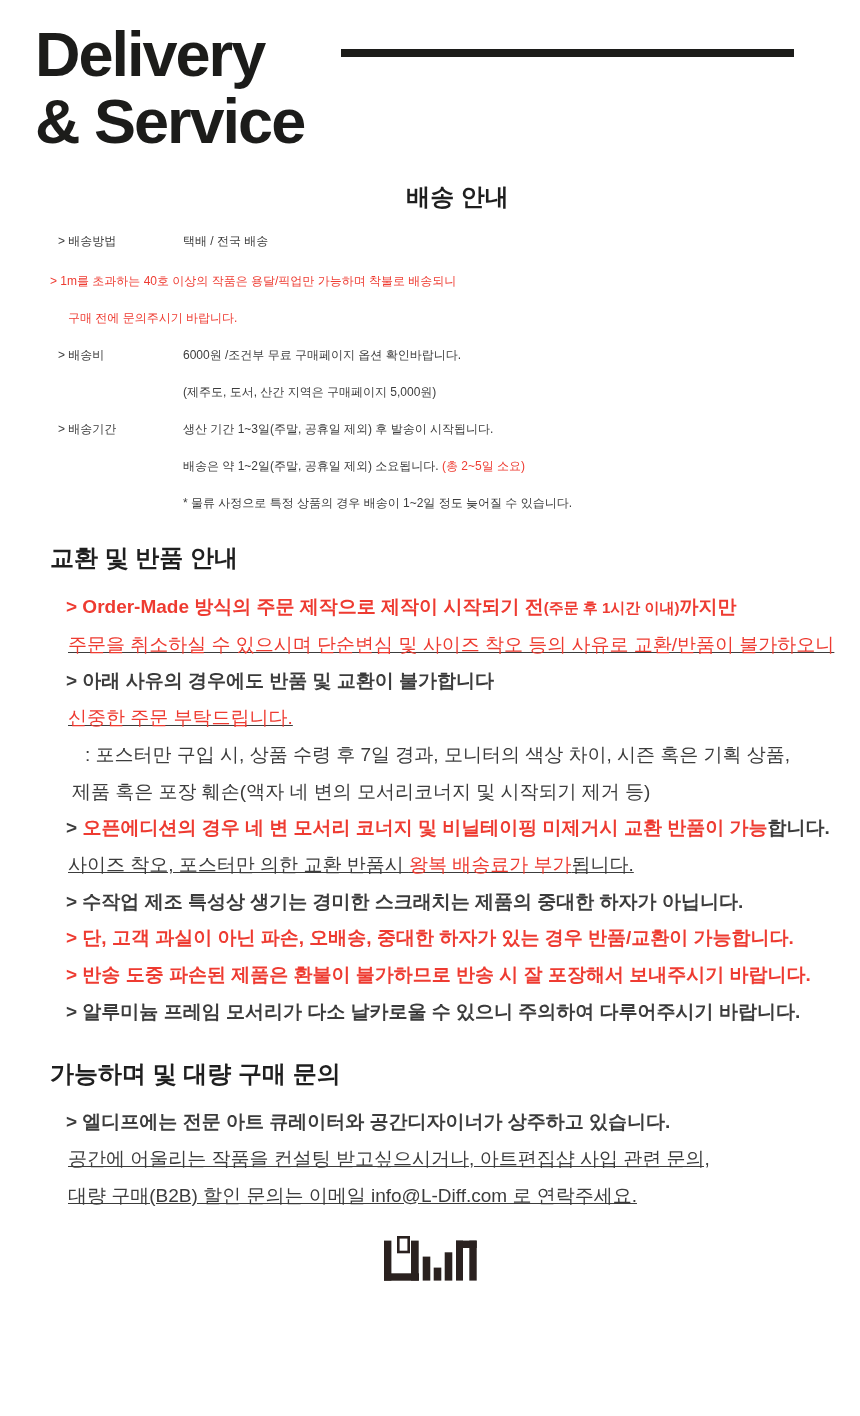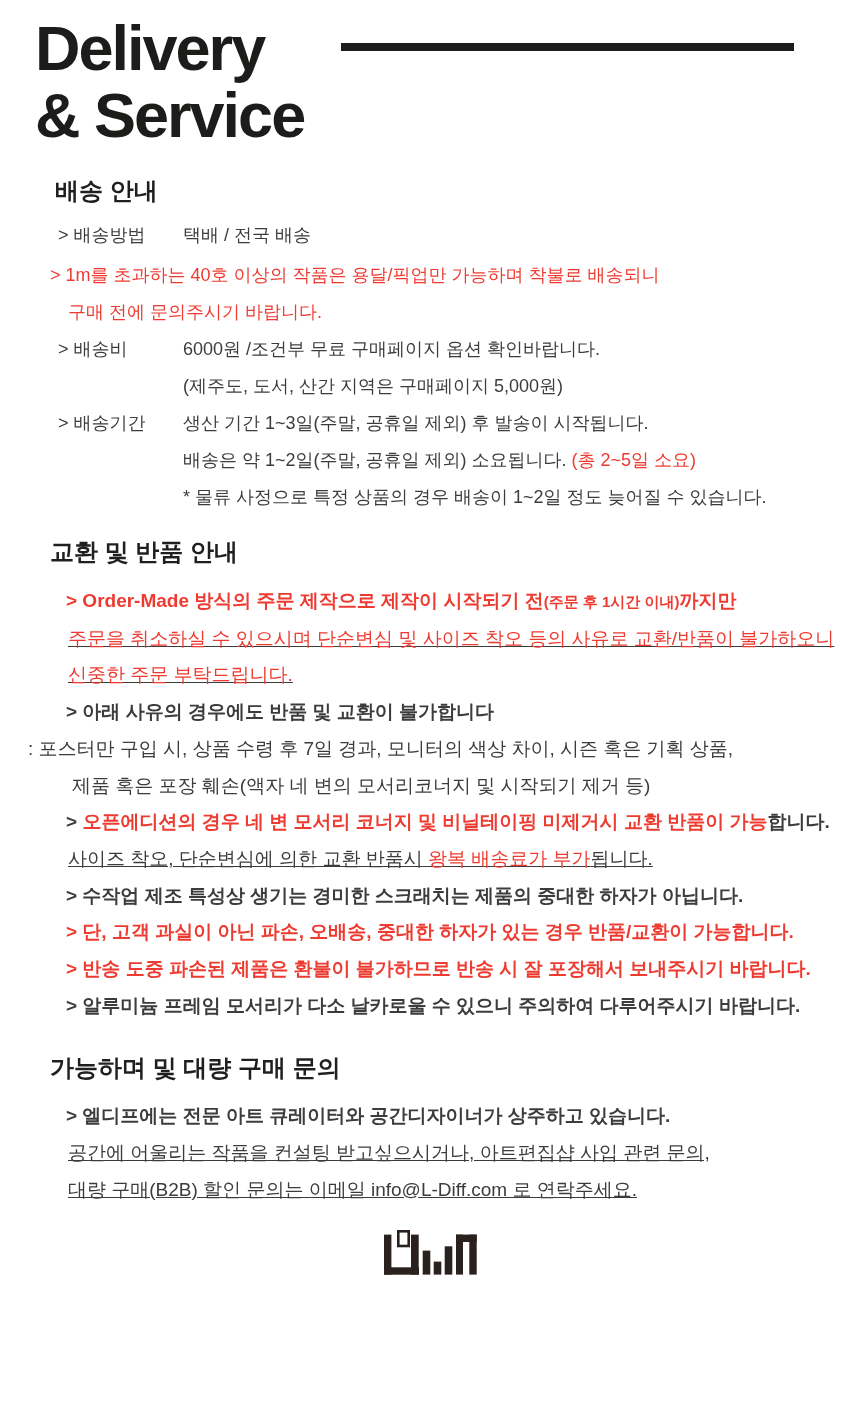--- a/index.html
+++ b/index.html
@@ -1,61 +1,61 @@
 <!DOCTYPE html>
 <html lang="ko" style="--red: #ee3b31; --black: #3c3c3c; --title: #1c1c1a;"><head>
 <meta charset="utf-8">
 <style>
   * { margin:0; padding:0; box-sizing:border-box; }
   html,body { background:#ffffff; }
   .page {
     position:relative;
     width:860px; height:1305px;
-    margin:5px auto;
+    margin:11px auto;
     background:#ffffff;
     overflow:hidden;
     font-family:"Liberation Sans","DejaVu Sans",sans-serif;
     color:var(--black,#3c3c3c);
   }
 
   
   .header { position:relative; padding:10px 0 0 35px; height:144px; }
   .title-line {
     font-size:63px; line-height:67px; font-weight:700;
     letter-spacing:-2px; color:var(--title,#1c1c1a);
   }
   .title-rule {
     position:absolute; left:341px; top:38px;
     width:453px; height:8px; background:var(--title,#1c1c1a);
   }
 
   
   .section-heading { font-size:24px; font-weight:700; color:#1f1f1f; line-height:28px; }
-  .body-line { font-size:18px; line-height:37px; white-space:nowrap; }
+  .body-line { font-size:12px; line-height:37px; white-space:nowrap; }
 
   .c-red   { color:var(--red,#ee3b31); }
   .c-black { color:var(--black,#3c3c3c); }
   .small   { font-size:15px; }
   .bold    { font-weight:400; }
 
   
-  .ship-heading { margin:28px 0 12px 55px; }
+  .ship-heading { margin:28px 0 12px 55px;text-align:center; }
   .ship-row { display:flex; padding-left:58px; }
   .ship-label { width:125px; flex:none; }
   .ship-value { flex:1; }
   .note-line1 { padding-left:50px; margin-top:3px; }
   .note-line2 { padding-left:68px; }
 
   
   .ex-heading { margin:22px 0 17px 50px; }
   .co-heading { margin:30px 0 16px 50px; }
   .n-line { font-size:19px; line-height:36.7px; white-space:nowrap; }
   .ind-m  { padding-left:66px;font-weight:bold; }
   .ind-c  { padding-left:68px;text-decoration:underline; }
-  .ind-colon { padding-left:28px; }
+  .ind-colon { padding-left:85px; }
   .ind-c2 { padding-left:72px; }
 
   
   .logo-wrap { margin-top:21px; text-align:center; }
   .logo-wrap svg { display:inline-block; }
   .slogan {
     margin-top:30px; text-align:center;
     font-size:43px; line-height:47px; font-weight:400; color:#ef4444;
     letter-spacing:0px;
   }
@@ -103,26 +103,26 @@
       <span class="ship-label"></span>
       <span class="ship-value">* 물류 사정으로 특정 상품의 경우 배송이 1~2일 정도 늦어질 수 있습니다.</span>
     </div>
   </div>
 
   <div>
     <div class="section-heading ex-heading">교환 및 반품 안내</div>
 
     <div class="n-line ind-m"><span class="c-red">&gt; Order-Made 방식의 주문 제작으로 제작이 시작되기 전</span><span class="c-red small">(주문 후 1시간 이내)</span><span class="c-red">까지만</span></div>
     <div class="n-line ind-c"><span class="c-red">주문을 취소하실 수 있으시며 단순변심 및 사이즈 착오 등의 사유로 교환/반품이 불가하오니</span></div>
+    <div class="n-line ind-m"><span class="c-black">&gt; 아래 사유의 경우에도 반품 및 교환이 불가합니다</span></div>
     <div class="n-line ind-c"><span class="c-red">신중한 주문 부탁드립니다.</span></div>
-    <div class="n-line ind-m"><span class="c-black">&gt; 아래 사유의 경우에도 반품 및 교환이 불가합니다</span></div>
     <div class="n-line ind-colon"><span class="c-black">: 포스터만 구입 시, 상품 수령 후 7일 경과, 모니터의 색상 차이, 시즌 혹은 기획 상품,</span></div>
     <div class="n-line ind-c2"><span class="c-black">제품 혹은 포장 훼손(액자 네 변의 모서리코너지 및 시작되기 제거 등)</span></div>
     <div class="n-line ind-m"><span class="c-black">&gt; </span><span class="c-red">오픈에디션의 경우 네 변 모서리 코너지 및 비닐테이핑 미제거시 교환 반품이 가능</span><span class="c-black">합니다.</span></div>
-    <div class="n-line ind-c"><span class="c-black">사이즈 착오, 단순변심에 의한 교환 반품시 </span><span class="c-red">왕복 배송료가 부가</span><span class="c-black">됩니다.</span></div>
+    <div class="n-line ind-c"><span class="c-black">사이즈 착오, 포스터만 의한 교환 반품시 </span><span class="c-red">왕복 배송료가 부가</span><span class="c-black">됩니다.</span></div>
     <div class="n-line ind-m"><span class="c-black">&gt; 수작업 제조 특성상 생기는 경미한 스크래치는 제품의 중대한 하자가 아닙니다.</span></div>
     <div class="n-line ind-m"><span class="c-red">&gt; 단, 고객 과실이 아닌 파손, 오배송, 중대한 하자가 있는 경우 반품/교환이 가능합니다.</span></div>
     <div class="n-line ind-m"><span class="c-red">&gt; 반송 도중 파손된 제품은 환불이 불가하므로 반송 시 잘 포장해서 보내주시기 바랍니다.</span></div>
     <div class="n-line ind-m"><span class="c-black">&gt; 알루미늄 프레임 모서리가 다소 날카로울 수 있으니 주의하여 다루어주시기 바랍니다.</span></div>
   </div>
 
   <div>
     <div class="section-heading co-heading">가능하며 및 대량 구매 문의</div>
     <div class="n-line ind-m"><span class="c-black">&gt; 엘디프에는 전문 아트 큐레이터와 공간디자이너가 상주하고 있습니다.</span></div>
     <div class="n-line ind-c"><span class="c-black">공간에 어울리는 작품을 컨설팅 받고싶으시거나, 아트편집샵 사입 관련 문의,</span></div>

